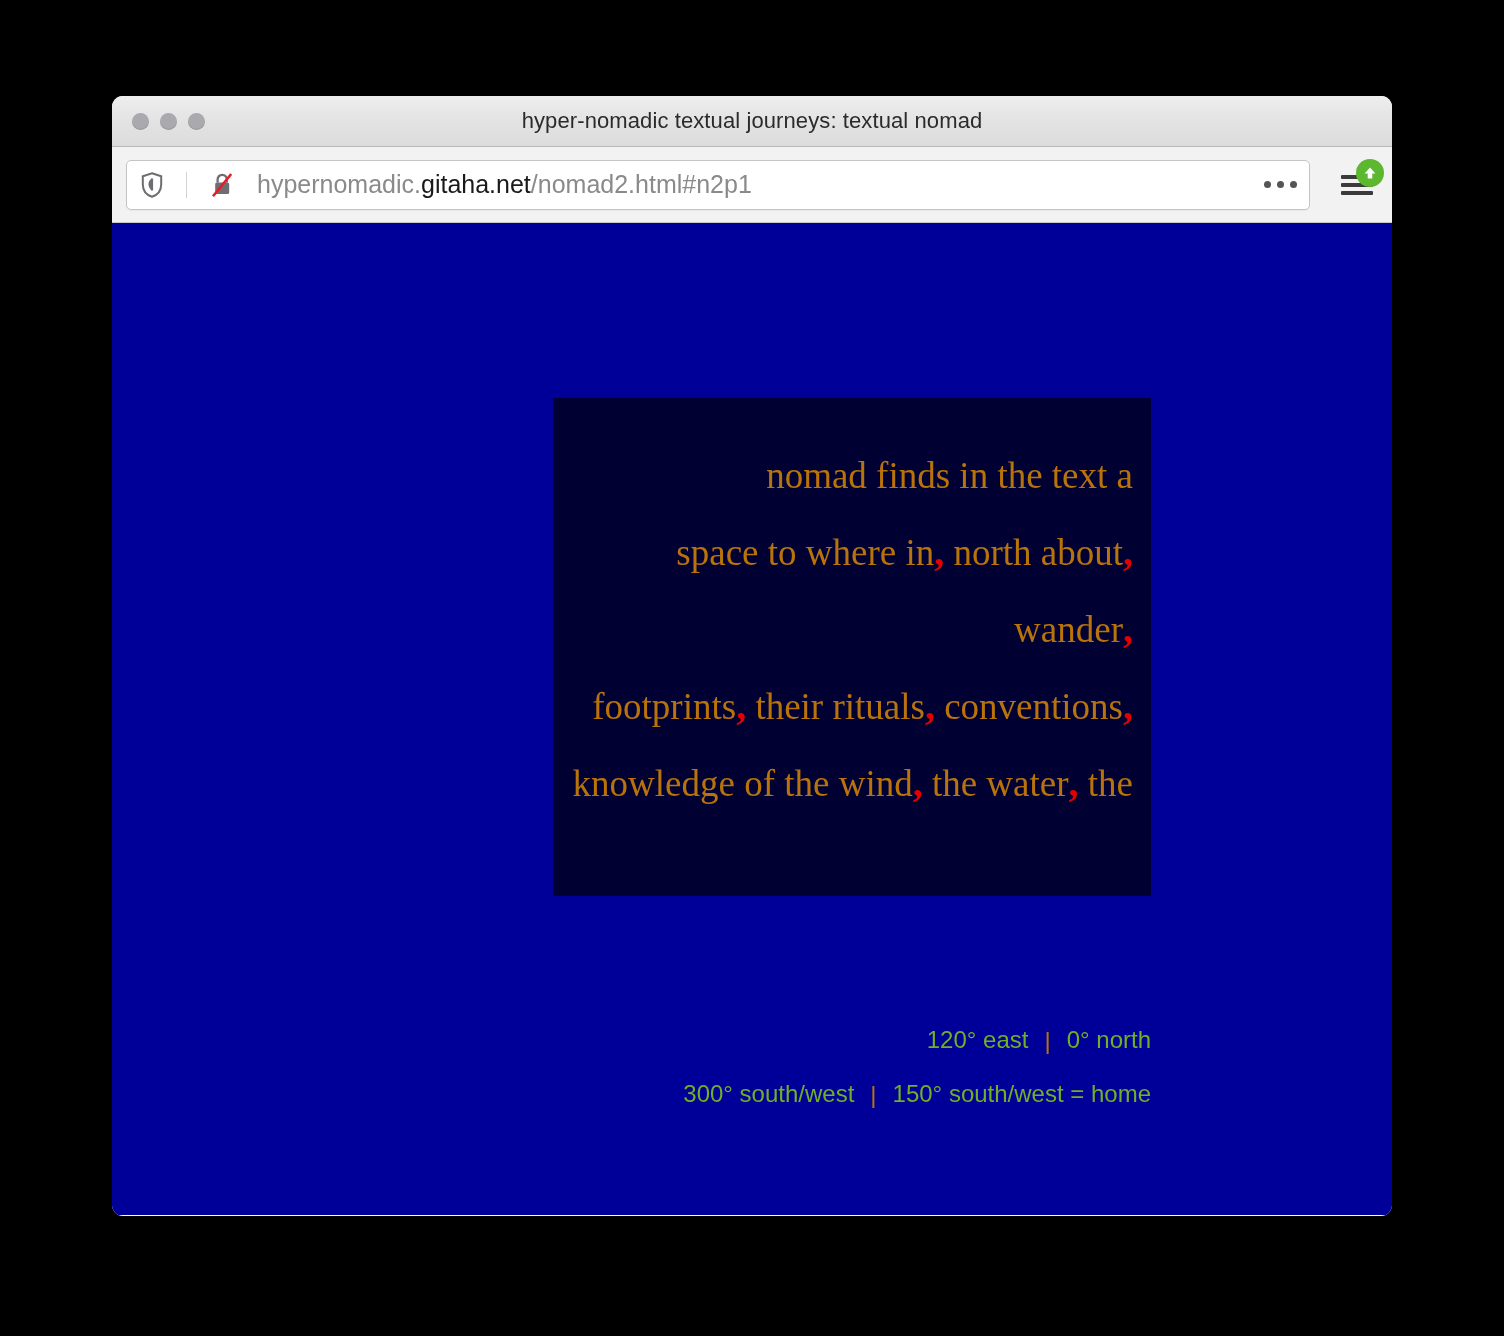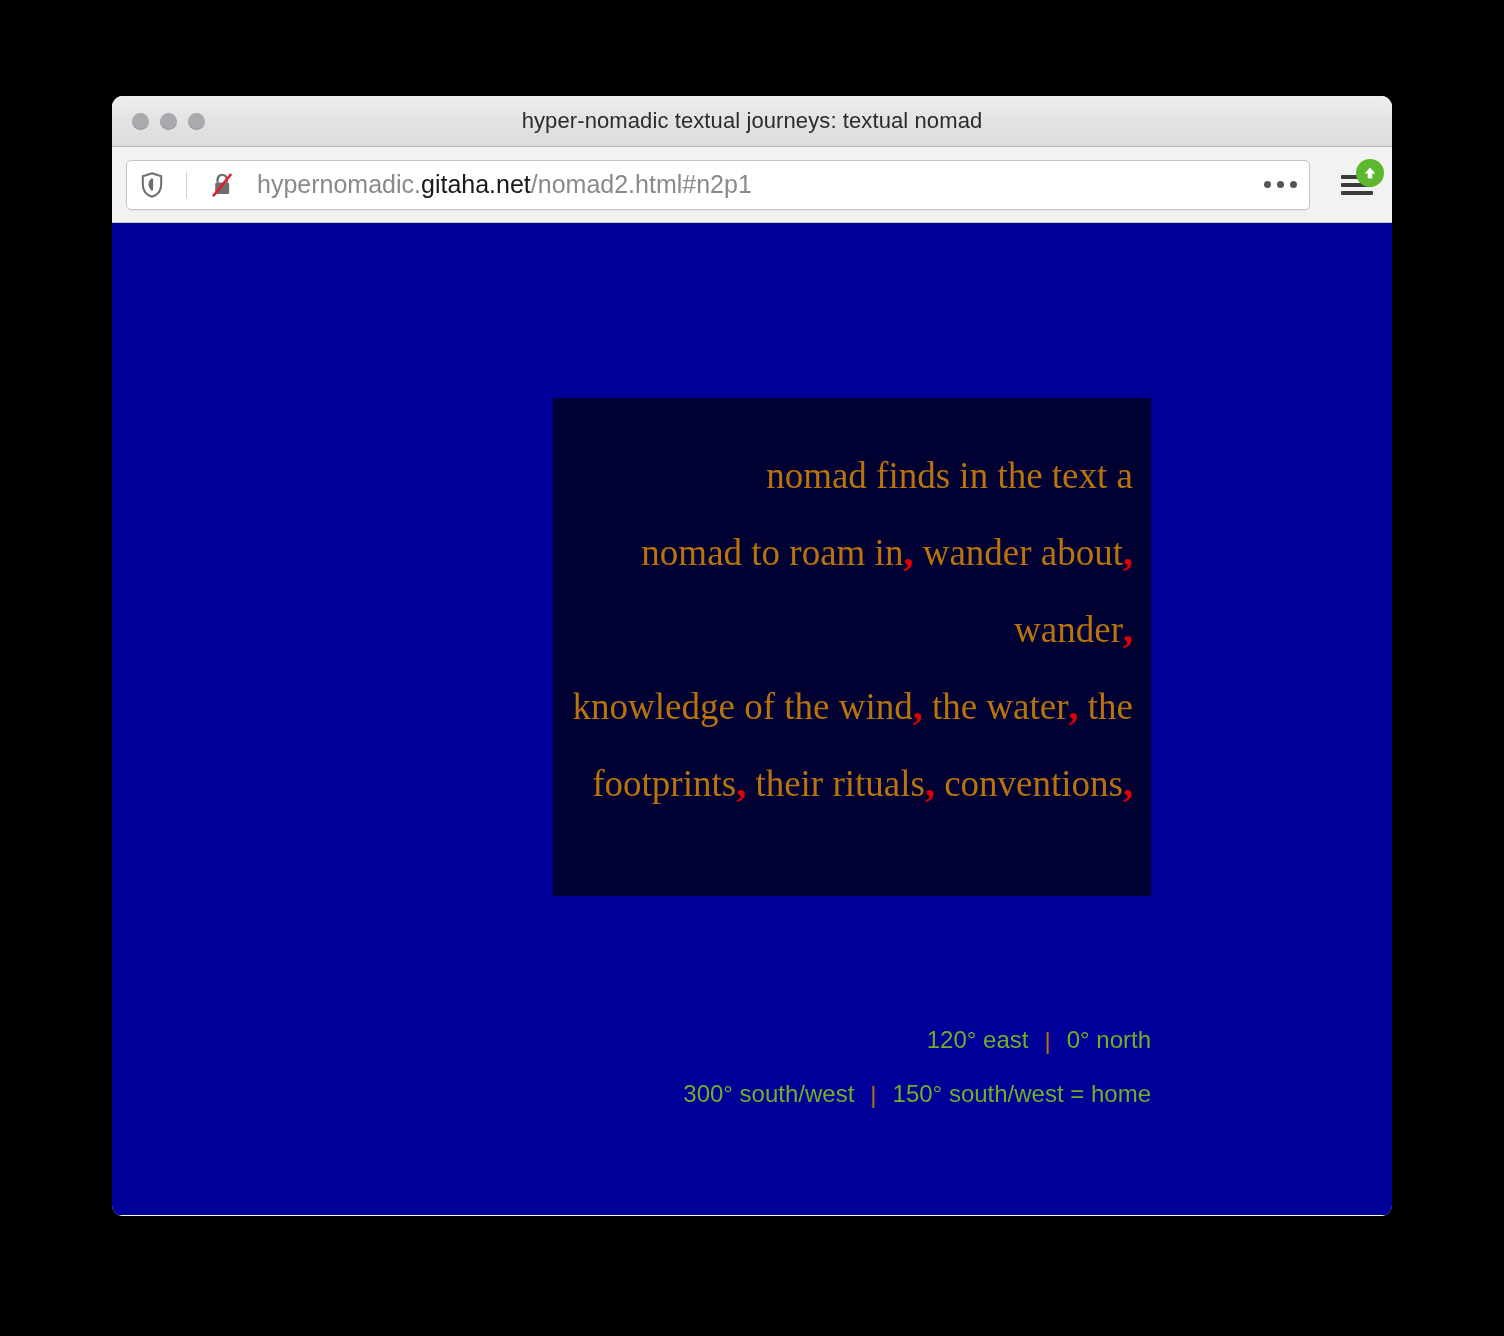--- a/index.html
+++ b/index.html
@@ -295,34 +295,34 @@
 
     <div id="page">
 
       <div id="poem-panel">
 
         <div class="poem-line">
           <span>nomad finds in the text a</span>
         </div>
 
         <div class="poem-line">
-          <span>nomad to roam in</span><span class="comma">,</span><span> wander about</span><span class="comma">,</span>
+          <span>space to where in</span><span class="comma">,</span><span> north about</span><span class="comma">,</span>
         </div>
 
         <div class="poem-line">
           <span>wander</span><span class="comma">,</span>
         </div>
 
 
         <div class="poem-line">
+          <span>footprints</span><span class="comma">,</span><span> their rituals</span><span class="comma">,</span><span> conventions</span><span class="comma">,</span>
+        </div>
+
+        <div class="poem-line">
           <span>knowledge of the wind</span><span class="comma">,</span><span> the water</span><span class="comma">,</span><span> the</span>
-        </div>
-
-        <div class="poem-line">
-          <span>footprints</span><span class="comma">,</span><span> their rituals</span><span class="comma">,</span><span> conventions</span><span class="comma">,</span>
         </div>
 
 
       </div>
 
       <div id="coords">
         <div class="coord-line">
           <span>120° east</span><span class="coord-sep">|</span><span>0° north</span>
         </div>
         <div class="coord-line">

